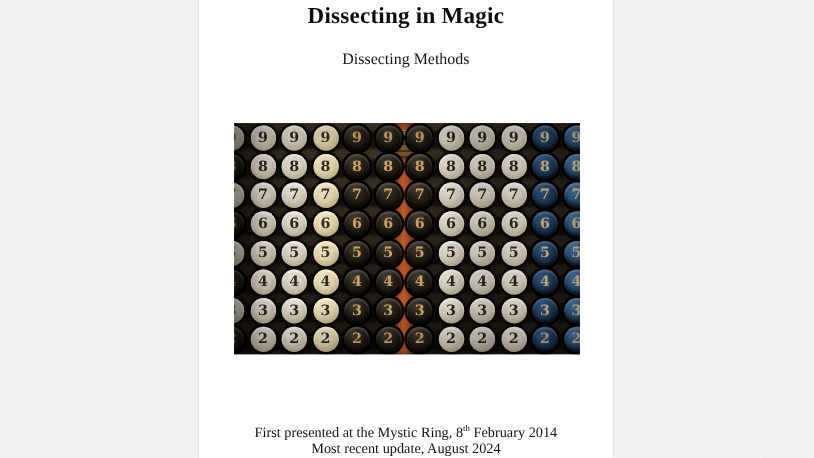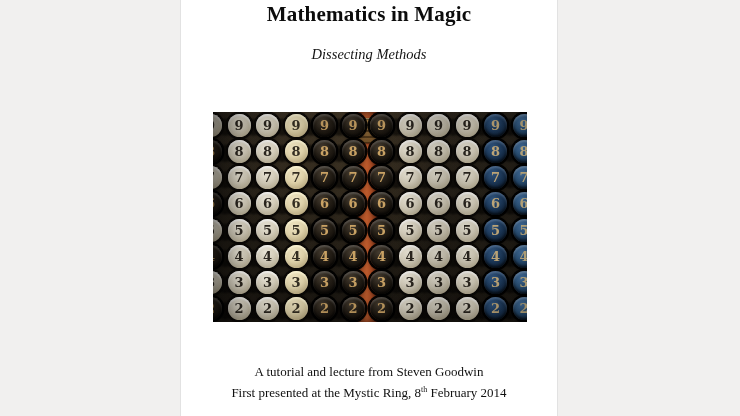--- a/index.html
+++ b/index.html
@@ -15,21 +15,21 @@
     border-left:1px solid #e2e2e2;border-right:1px solid #e2e2e2;
     box-sizing:border-box;
   }
   .doc-title{
     position:absolute;top:2px;left:0;width:100%;
     text-align:center;font-size:21px;font-weight:bold;color:#0c0c0c;
     letter-spacing:.2px;margin:0;
   }
   .doc-subtitle{
     position:absolute;top:46px;left:0;width:100%;
-    text-align:center;font-size:14.5px;font-style:italic;color:#141414;
+    text-align:center;font-size:14.5px;color:#141414;
   }
   .photo{
     position:absolute;left:32px;top:112px;width:314px;height:210px;
     overflow:hidden;
     background-color:#221d16;
     background-image:
       radial-gradient(circle at 50% 50%, rgba(0,0,0,0.55) 7px, rgba(0,0,0,0) 10px),
       radial-gradient(ellipse at 42% 0%, rgba(160,128,80,0.20), rgba(0,0,0,0) 55%),
       linear-gradient(180deg,#2b251c 0%, #231e16 55%, #1b1711 100%);
     background-size:28.5px 26.25px, 100% 100%, 100% 100%;
@@ -94,21 +94,21 @@
     text-align:center;font-size:13px;line-height:15px;color:#101010;
   }
   .doc-lines sup{font-size:8px;line-height:0;}
 </style>
 </head>
 <body>
 
 <div class="canvas">
   <div class="paper">
 
-    <h1 class="doc-title">Mathematics in Magic</h1>
+    <h1 class="doc-title">Dissecting in Magic</h1>
 
     <div class="doc-subtitle">Dissecting Methods</div>
 
     <div class="photo" id="keyboard-photo">
       <div class="strip">
         <div class="plate"></div>
       </div>
       <div class="shade"></div>
     <div class="key white" style="left: -14px; top: 1.6px;">9</div>
         <div class="key white" style="left: 14.5px; top: 1.6px;">9</div>
@@ -201,20 +201,20 @@
         <div class="key dark" style="left: 100px; top: 185.35px;">2</div>
         <div class="key dark" style="left: 128.5px; top: 185.35px;">2</div>
         <div class="key dark" style="left: 157px; top: 185.35px;">2</div>
         <div class="key white" style="left: 185.5px; top: 185.35px;">2</div>
         <div class="key white" style="left: 214px; top: 185.35px;">2</div>
         <div class="key white" style="left: 242.5px; top: 185.35px;">2</div>
         <div class="key darkblue" style="left: 271px; top: 185.35px;">2</div>
         <div class="key blue" style="left: 299.5px; top: 185.35px;">2</div>
       </div>
 
-    <div class="doc-credit">A tutorial and lecture from Steven Goodwin</div>
 
     <div class="doc-lines">
       <div><span>First presented at the Mystic Ring, 8</span><sup>th</sup><span> February 2014</span></div>
+      <div>Most recent update, August 2024</div>
     </div>
 
   </div>
 </div>
 
 </body></html>

